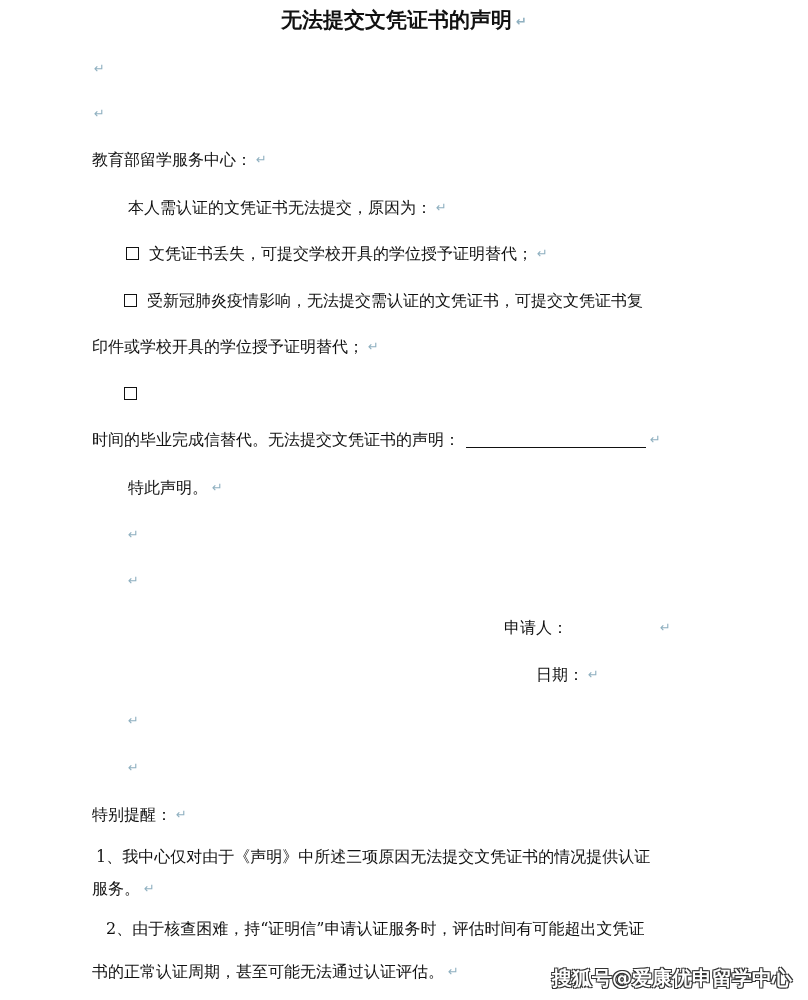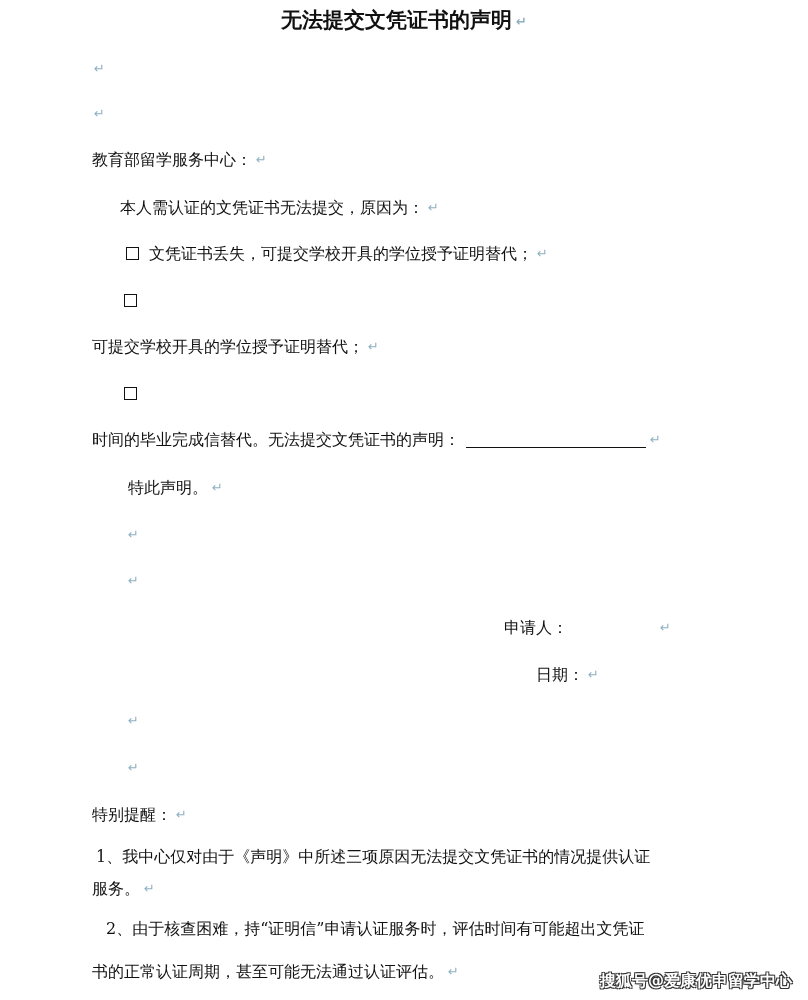--- a/index.html
+++ b/index.html
@@ -22,45 +22,45 @@
     .box {
       display: inline-block; width: 11px; height: 11px;
       border: 1.3px solid #111; margin-right: 10px; vertical-align: -1px;
     }
     .blank {
       display: inline-block; width: 180px; border-bottom: 1.6px solid #111;
       height: 14px; vertical-align: -3px; margin-left: 6px;
     }
     .watermark {
       position: absolute; right: 16px; bottom: 8px;
-      font-family: "DejaVu Sans", sans-serif; font-size: 16px;
+      font-family: "DejaVu Sans", sans-serif; font-size: 20px;
       color: #ffffff; font-weight: bold;
       text-shadow: -1px -1px 0 #333, 1px -1px 0 #333, -1px 1px 0 #333, 1px 1px 0 #333;
       letter-spacing: 0px;
       margin-left: 36px;
     }
   </style>
 </head>
 <body>
 
 <div>
 
   <div class="line title"><span>无法提交文凭证书的声明</span><span class="pm">↵</span></div>
 
   <div class="line" style="left:90px; top:58px;"><span class="pm">↵</span></div>
   <div class="line" style="left:90px; top:103px;"><span class="pm">↵</span></div>
 
   <div class="line" style="left:92px; top:149px;"><span>教育部留学服务中心：</span><span class="pm">↵</span></div>
 
-  <div class="line" style="left:120px; top:197px;"><span>本人需认证的文凭证书无法提交，原因为：</span><span class="pm">↵</span></div>
+  <div class="line" style="left:128px; top:197px;"><span>本人需认证的文凭证书无法提交，原因为：</span><span class="pm">↵</span></div>
 
   <div class="line" style="left:126px; top:243px;"><span class="box"></span><span>文凭证书丢失，可提交学校开具的学位授予证明替代；</span><span class="pm">↵</span></div>
 
-  <div class="line" style="left:124px; top:290px;"><span class="box"></span></div>
-  <div class="line" style="left:92px; top:336px;"><span>可提交学校开具的学位授予证明替代；</span><span class="pm">↵</span></div>
+  <div class="line" style="left:124px; top:290px;"><span class="box"></span><span>受新冠肺炎疫情影响，无法提交需认证的文凭证书，可提交文凭证书复</span></div>
+  <div class="line" style="left:92px; top:336px;"><span>印件或学校开具的学位授予证明替代；</span><span class="pm">↵</span></div>
 
   <div class="line" style="left:124px; top:383px;"><span class="box"></span></div>
   <div class="line" style="left:92px; top:429px;"><span>时间的毕业完成信替代。无法提交文凭证书的声明：</span><span class="blank"></span><span class="pm">↵</span></div>
 
   <div class="line" style="left:128px; top:477px;"><span>特此声明。</span><span class="pm">↵</span></div>
 
   <div class="line" style="left:124px; top:524px;"><span class="pm">↵</span></div>
   <div class="line" style="left:124px; top:570px;"><span class="pm">↵</span></div>
 
   <div class="line" style="left:504px; top:617px;"><span>申请人：</span><span style="display:inline-block; width:88px;"></span><span class="pm">↵</span></div>

